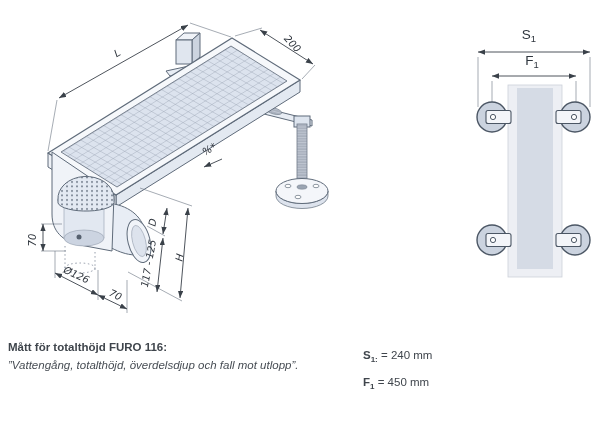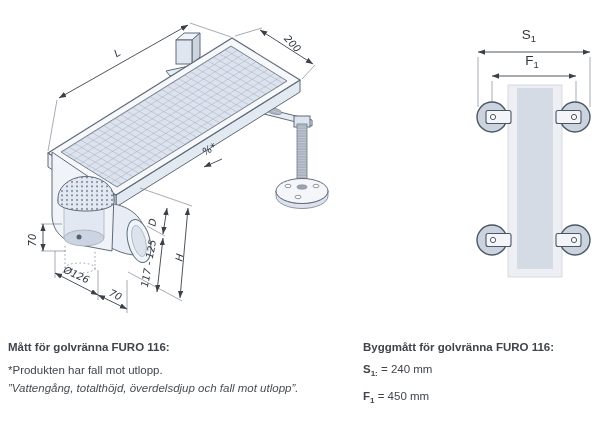--- a/index.html
+++ b/index.html
@@ -177,27 +177,25 @@
     </g>
     <g>
       <circle cx="122" cy="225" r="15" fill="#cbd3df" stroke-width="1.4"></circle>
       <rect x="103" y="218.5" width="25" height="13" rx="2" fill="#f3f5f9" stroke-width="1.1"></rect>
       <circle cx="121" cy="225" r="2.6" fill="#ffffff" stroke-width="1"></circle>
     </g>
   </g>
 </svg>
 
 <div class="abs notes" style="left:8px;top:340px;width:335px">
-  <div class="h">Mått för golvränna FURO 116:</div>
-  <div class="fn">*Produkten har fall mot utlopp.</div>
+  <div class="h">Mått för totalthöjd FURO 116:</div>
   <div class="ir">”Vattengång, totalthöjd, överdelsdjup och fall mot utlopp”.</div>
 </div>
 
 <div class="abs notes" style="left:363px;top:340px;width:225px">
-  <div class="h">Byggmått för golvränna FURO 116:</div>
   <div class="dimrow">
     <b><span>S</span><sub>1:</sub></b>
     <span>= 240 mm</span>
   </div>
   <div class="dimrow">
     <b><span>F</span><sub>1</sub></b>
     <span>= 450 mm</span>
   </div>
 </div>
 

